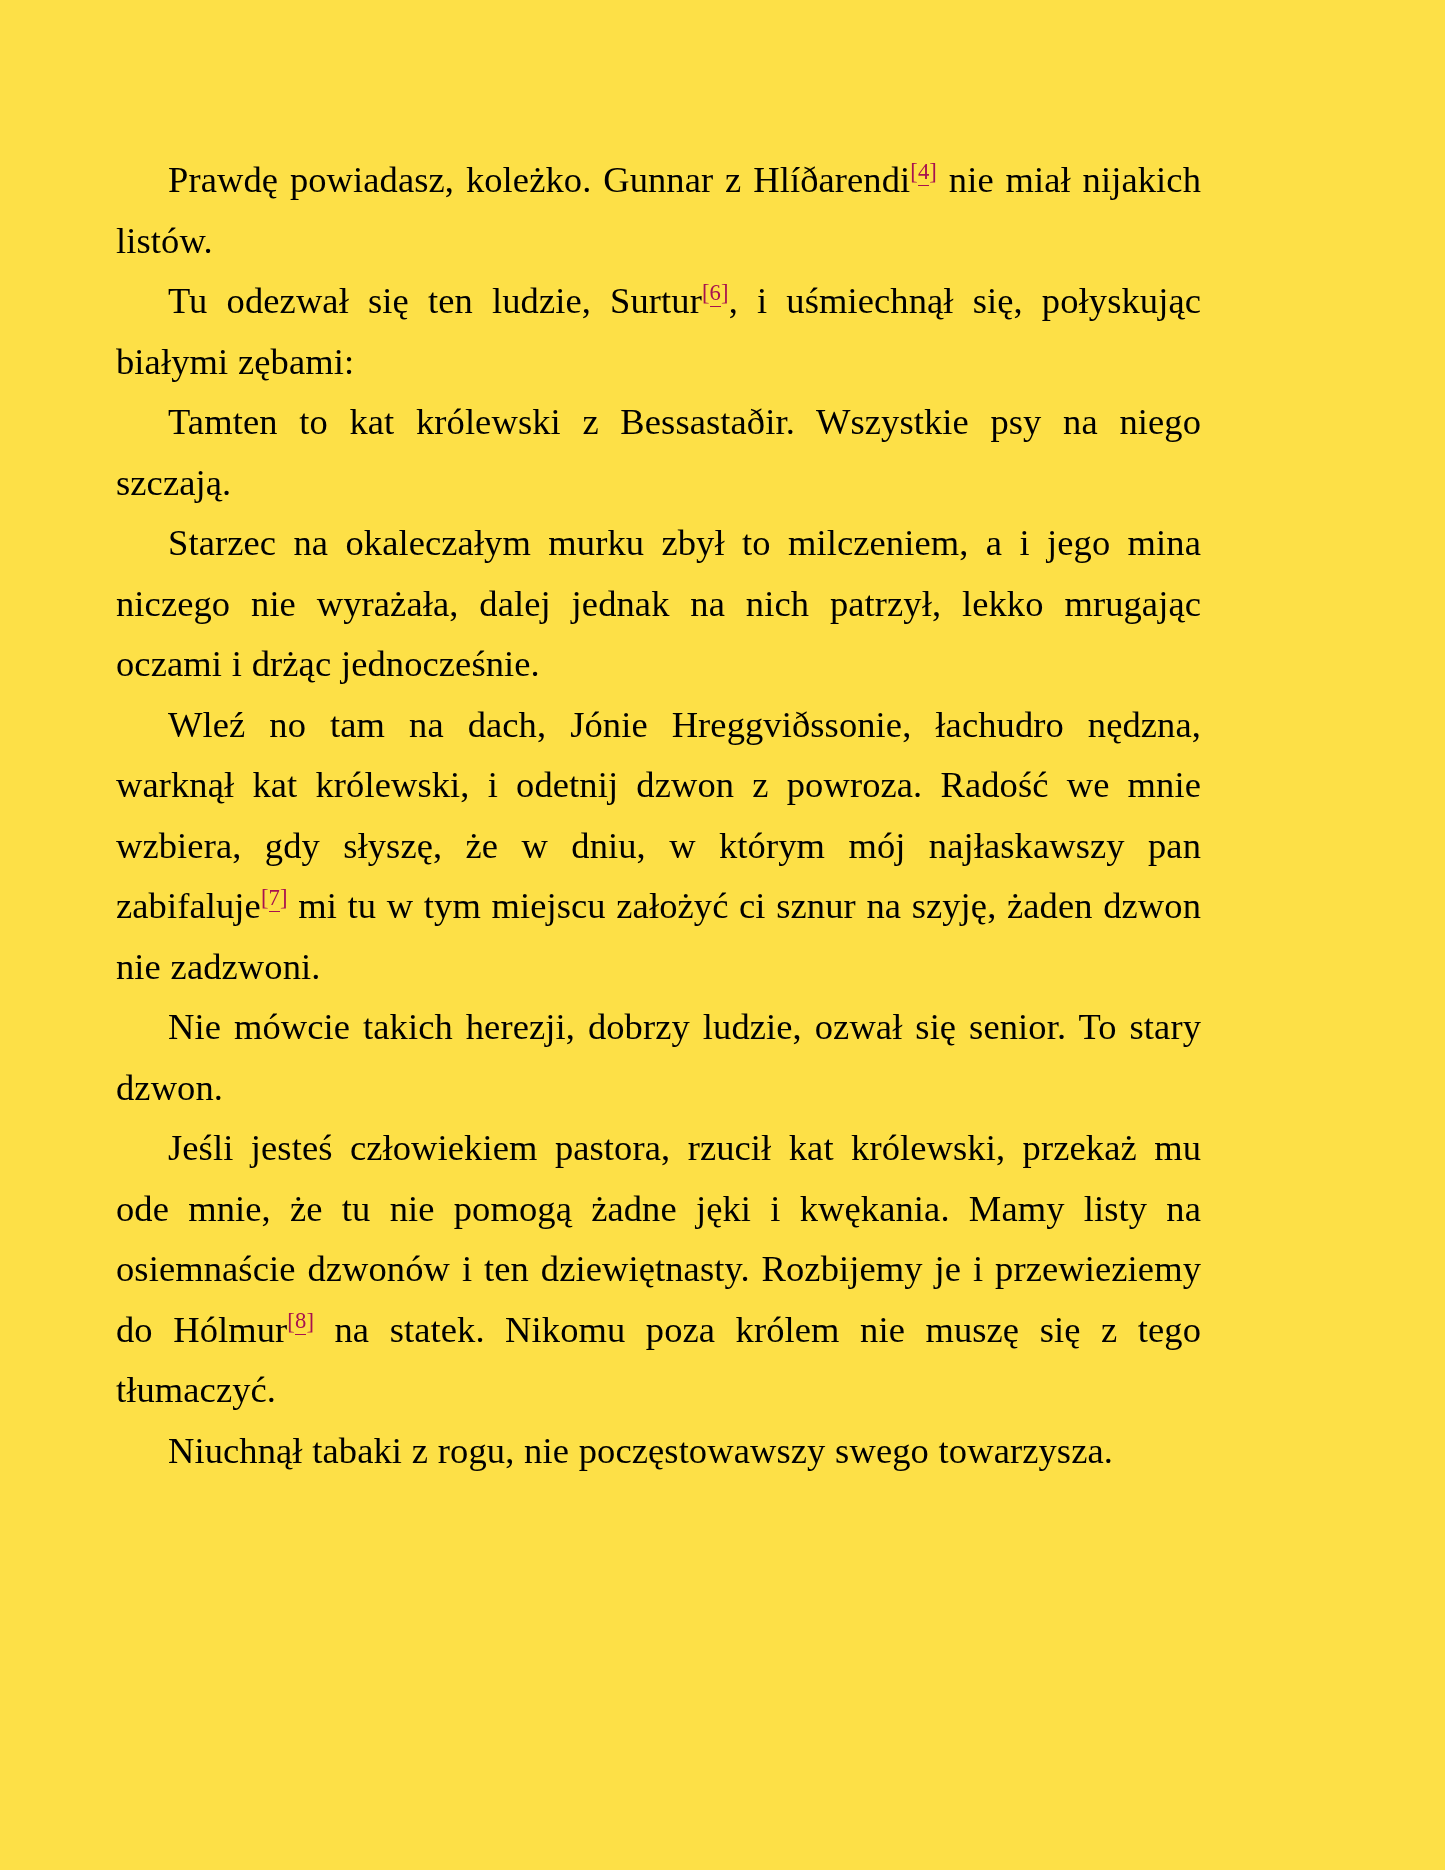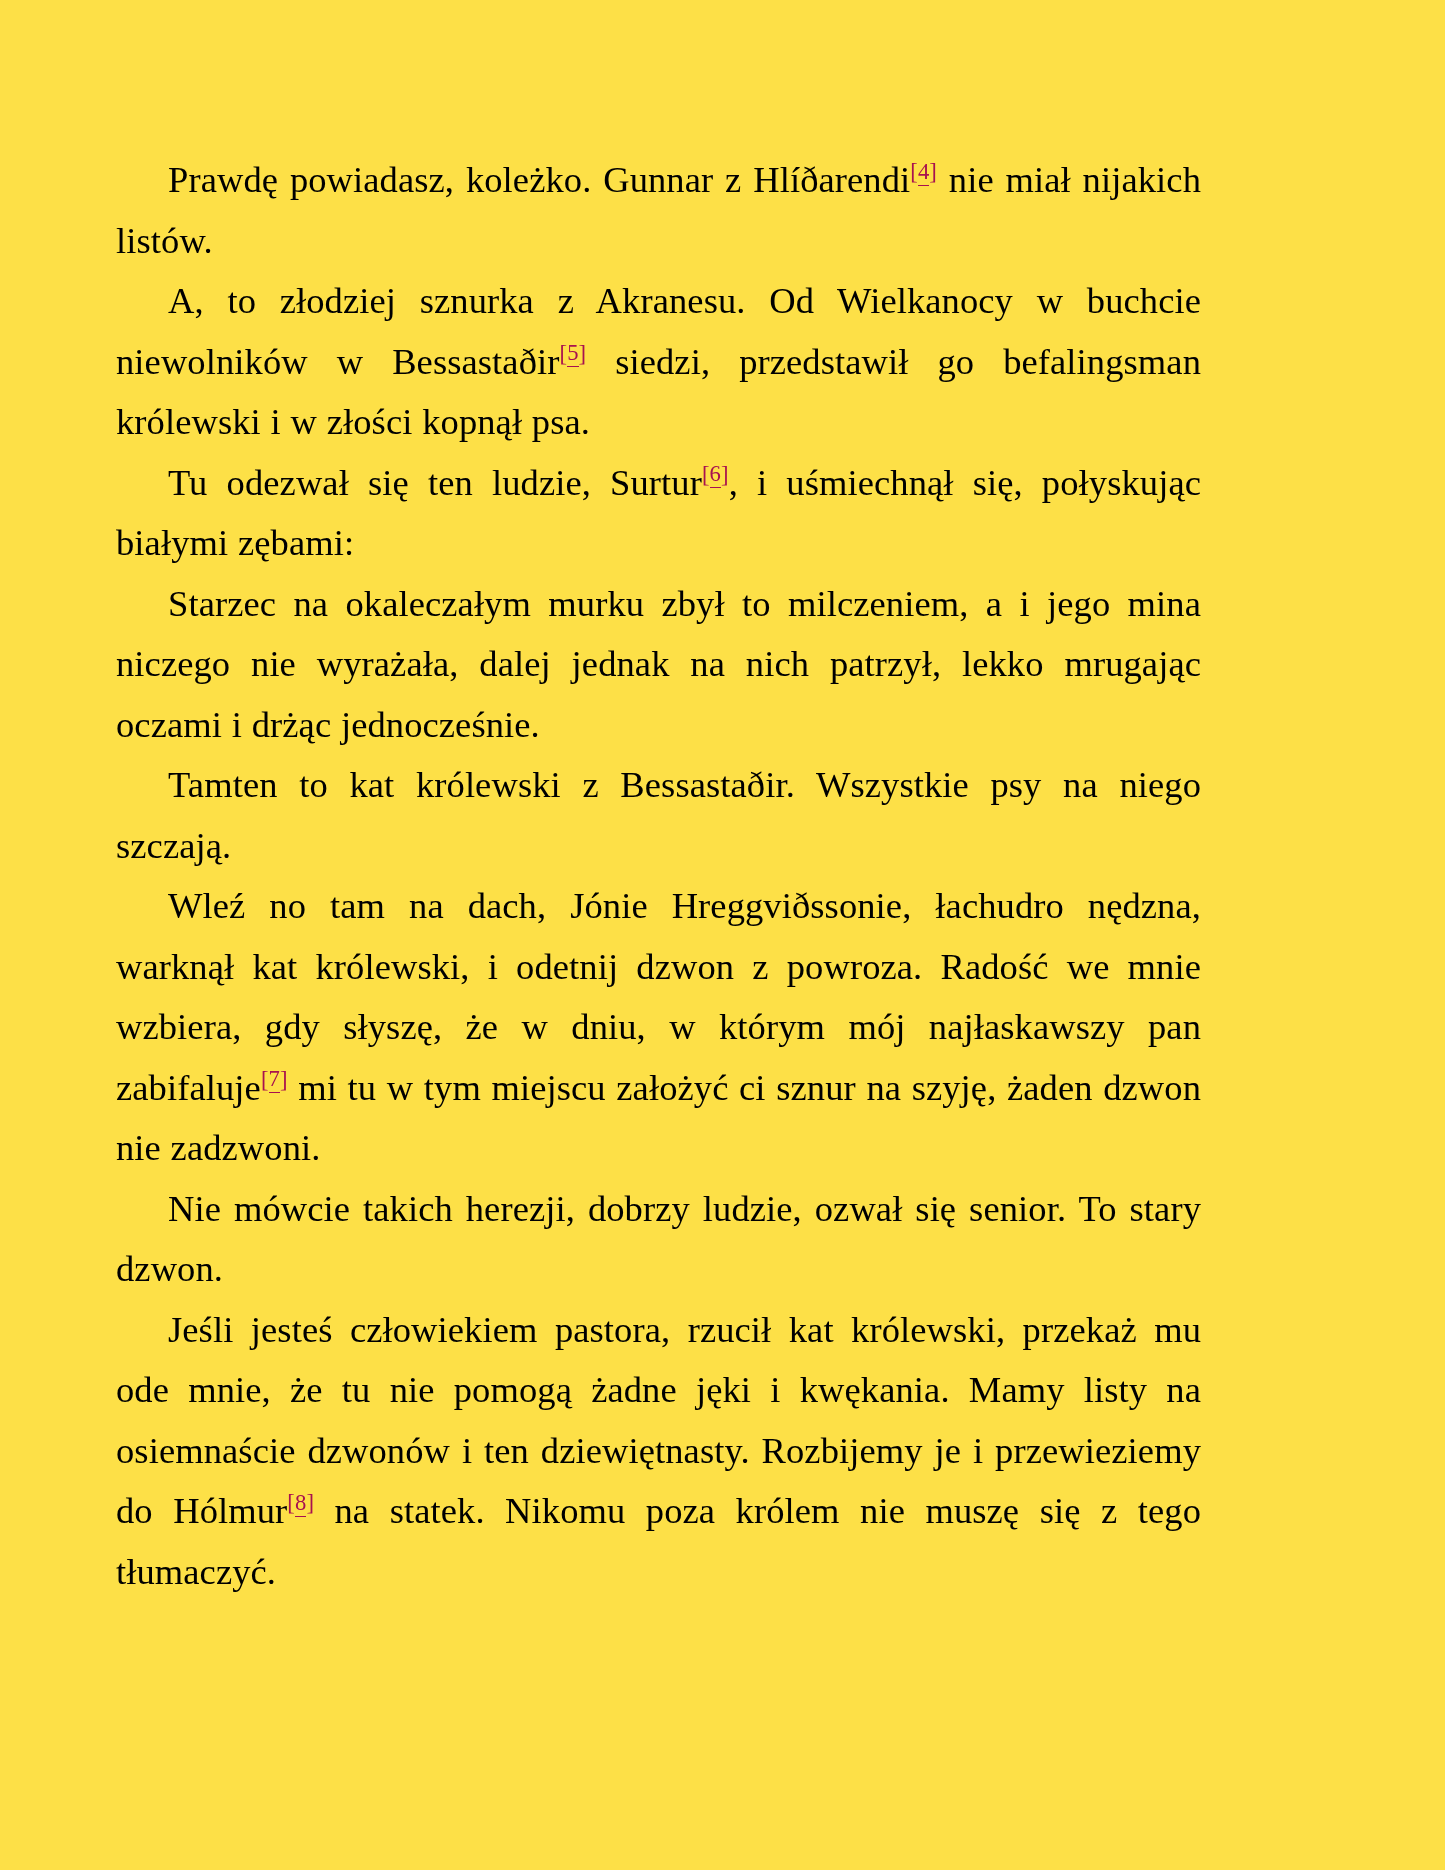--- a/index.html
+++ b/index.html
@@ -54,21 +54,21 @@
   sup.fnref .fn-brk {
     color: #A8114F;
   }
 </style>
 </head>
 <body>
 
 <div class="page">
   <div class="body-text" id="body-text">
       <p class="para"><span>Prawdę powiadasz, koleżko. Gunnar z Hlíðarendi</span><sup class="fnref"><span class="fn-brk">[</span><a class="fn-link" href="#">4</a><span class="fn-brk">]</span></sup><span> nie miał nijakich listów.</span></p>
-      <p class="para"><span>A, to złodziej sznurka z Akranesu. Od Wielkanocy w buchcie niewolników w Bessastaðir</span><sup class="fnref"><span class="fn-brk">[</span><a class="fn-link" href="#">5</a><span class="fn-brk">]</span></sup><span> siedzi, przedstawił go befalingsman królewski i w złości kopnął psa.</span></p>
       <p class="para"><span>Tu odezwał się ten ludzie, Surtur</span><sup class="fnref"><span class="fn-brk">[</span><a class="fn-link" href="#">6</a><span class="fn-brk">]</span></sup><span>, i uśmiechnął się, połyskując białymi zębami:</span></p>
+      <p class="para"><span>Tamten to kat królewski z Bessastaðir. Wszystkie psy na niego szczają.</span></p>
       <p class="para"><span>Starzec na okaleczałym murku zbył to milczeniem, a i jego mina niczego nie wyrażała, dalej jednak na nich patrzył, lekko mrugając oczami i drżąc jednocześnie.</span></p>
-      <p class="para"><span>Tamten to kat królewski z Bessastaðir. Wszystkie psy na niego szczają.</span></p>
       <p class="para"><span>Wleź no tam na dach, Jónie Hreggviðssonie, łachudro nędzna, warknął kat królewski, i odetnij dzwon z powroza. Radość we mnie wzbiera, gdy słyszę, że w dniu, w którym mój najłaskawszy pan zabifaluje</span><sup class="fnref"><span class="fn-brk">[</span><a class="fn-link" href="#">7</a><span class="fn-brk">]</span></sup><span> mi tu w tym miejscu założyć ci sznur na szyję, żaden dzwon nie zadzwoni.</span></p>
       <p class="para"><span>Nie mówcie takich herezji, dobrzy ludzie, ozwał się senior. To stary dzwon.</span></p>
       <p class="para"><span>Jeśli jesteś człowiekiem pastora, rzucił kat królewski, przekaż mu ode mnie, że tu nie pomogą żadne jęki i kwękania. Mamy listy na osiemnaście dzwonów i ten dziewiętnasty. Rozbijemy je i przewieziemy do Hólmur</span><sup class="fnref"><span class="fn-brk">[</span><a class="fn-link" href="#">8</a><span class="fn-brk">]</span></sup><span> na statek. Nikomu poza królem nie muszę się z tego tłumaczyć.</span></p>
+      <p class="para"><span>Niuchnął tabaki z rogu, nie poczęstowawszy swego towarzysza.</span></p>
     </div>
 </div>
 
 </body></html>

